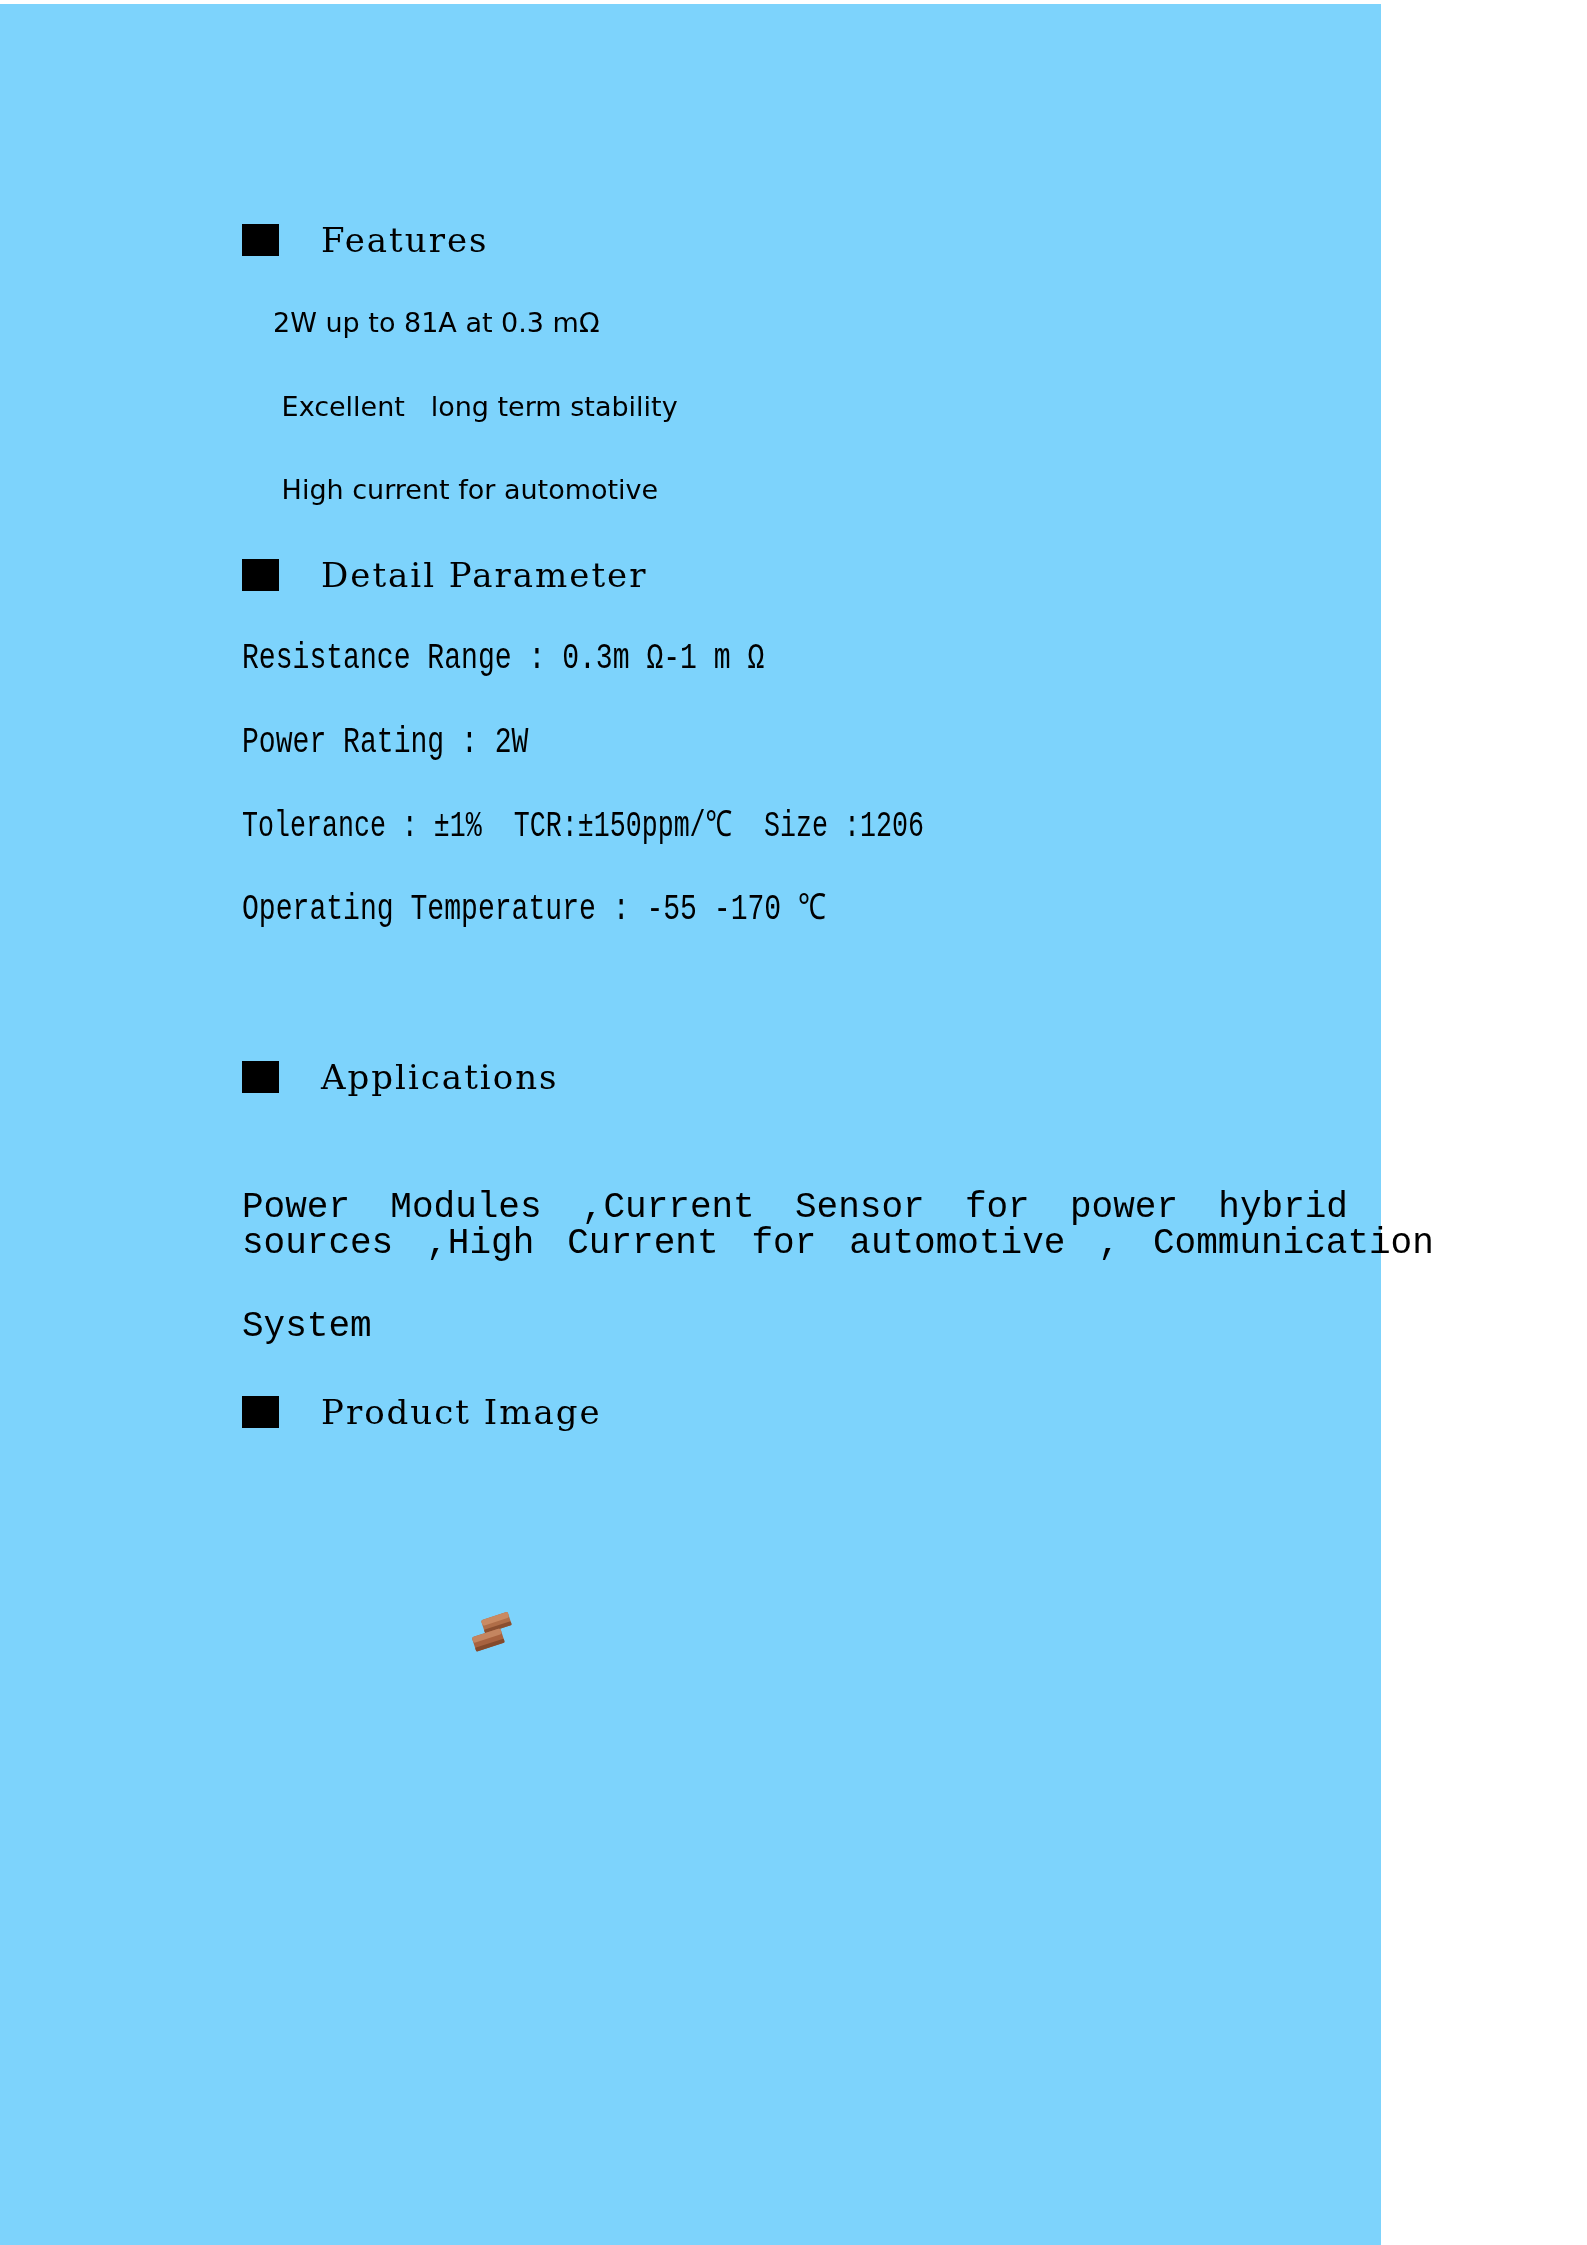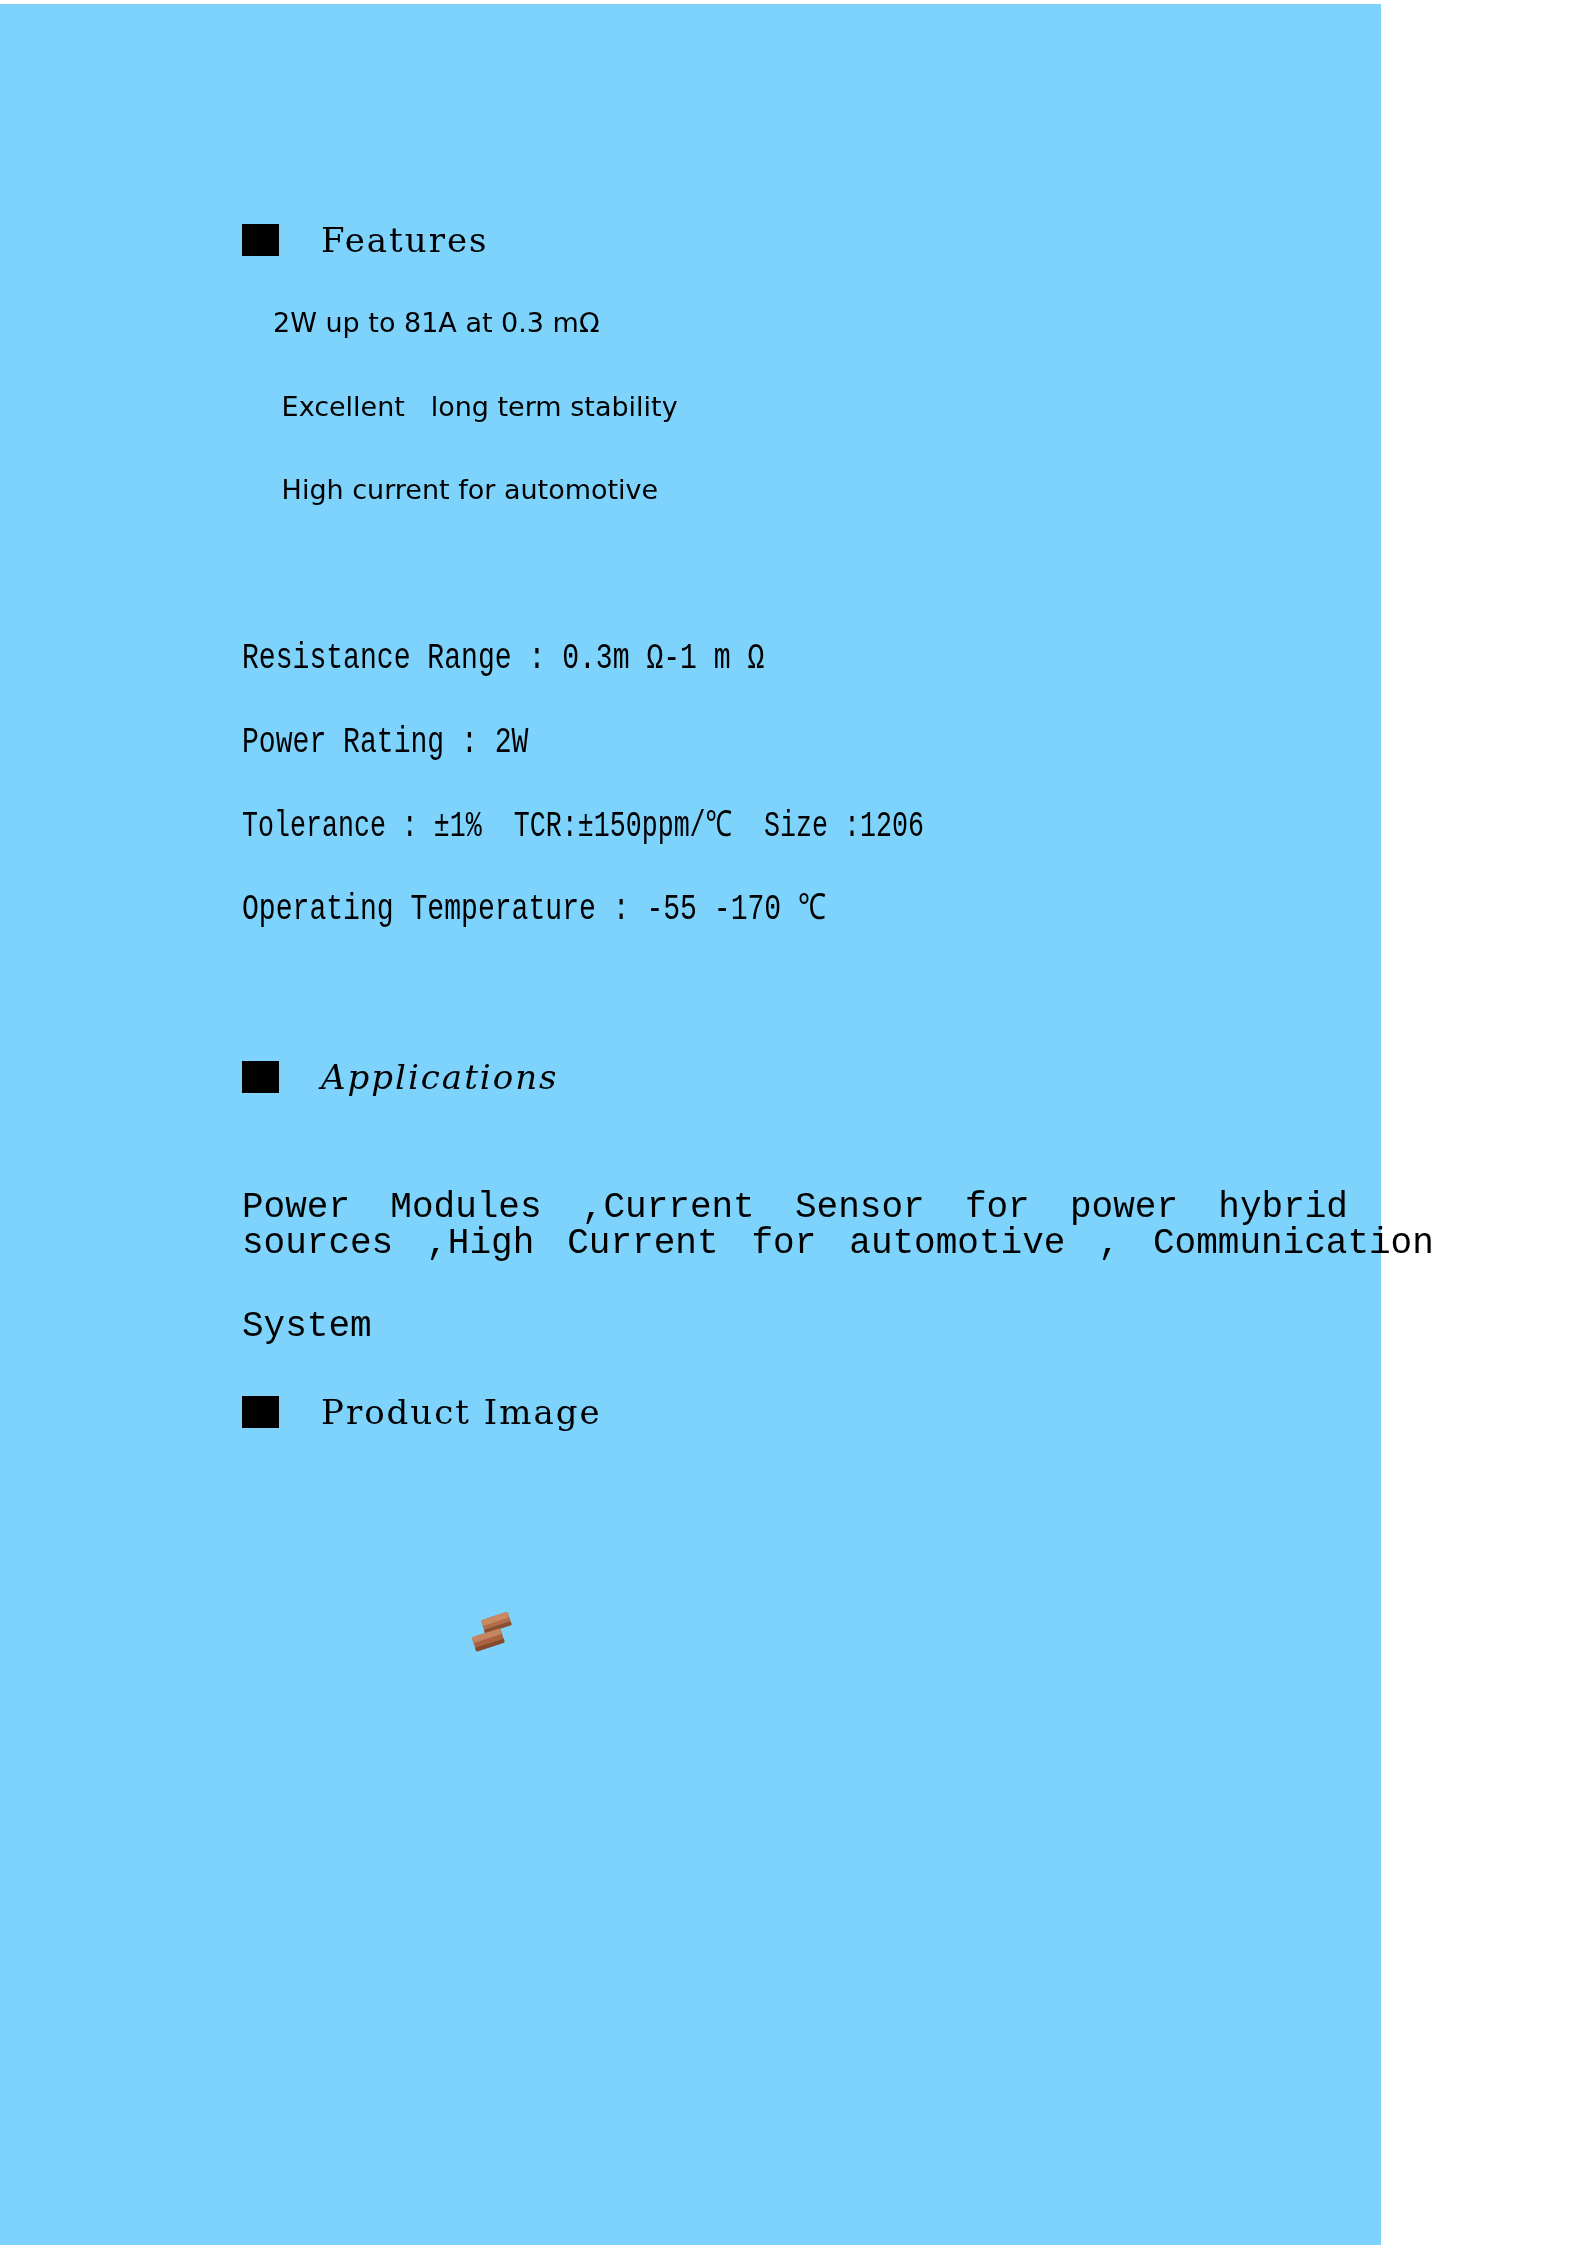--- a/index.html
+++ b/index.html
@@ -89,27 +89,31 @@
 
   <div class="heading" style="top:216px;">
     <span class="sq"></span>
     <span class="title">Features</span>
   </div>
 
   <div class="abs feature" style="left:241px; top:302px;">2W up to 81A at 0.3 mΩ</div>
   <div class="abs feature" style="left:241px; top:386px; white-space:pre;"> Excellent   long term stability</div>
   <div class="abs feature" style="left:241px; top:469px; white-space:pre;"> High current for automotive</div>
 
+  <div class="heading" style="top:551px;">
+    <span class="sq"></span>
+    <span class="title">Detail Parameter</span>
+  </div>
 
   <div class="abs body-mono" style="left:242px; top:635px; transform:scaleX(0.78);">Resistance Range : 0.3m Ω-1 m Ω</div>
   <div class="abs body-mono" style="left:242px; top:719px; transform:scaleX(0.78);">Power Rating : 2W</div>
   <div class="abs body-mono" style="left:242px; top:803px; white-space:pre; transform:scaleX(0.74);">Tolerance : ±1%  TCR:±150ppm/℃  Size :1206</div>
   <div class="abs body-mono" style="left:242px; top:886px; transform:scaleX(0.78);">Operating Temperature : -55 -170 ℃</div>
 
-  <div class="heading" style="top:1053px;font-style:italic;">
+  <div class="heading" style="top:1053px;">
     <span class="sq"></span>
     <span class="title">Applications</span>
   </div>
 
   <div class="app-line" style="top:1136px;margin-top:48px;">
     <span>Power</span>
     <span>Modules</span>
     <span>,Current</span>
     <span>Sensor</span>
     <span>for</span>

